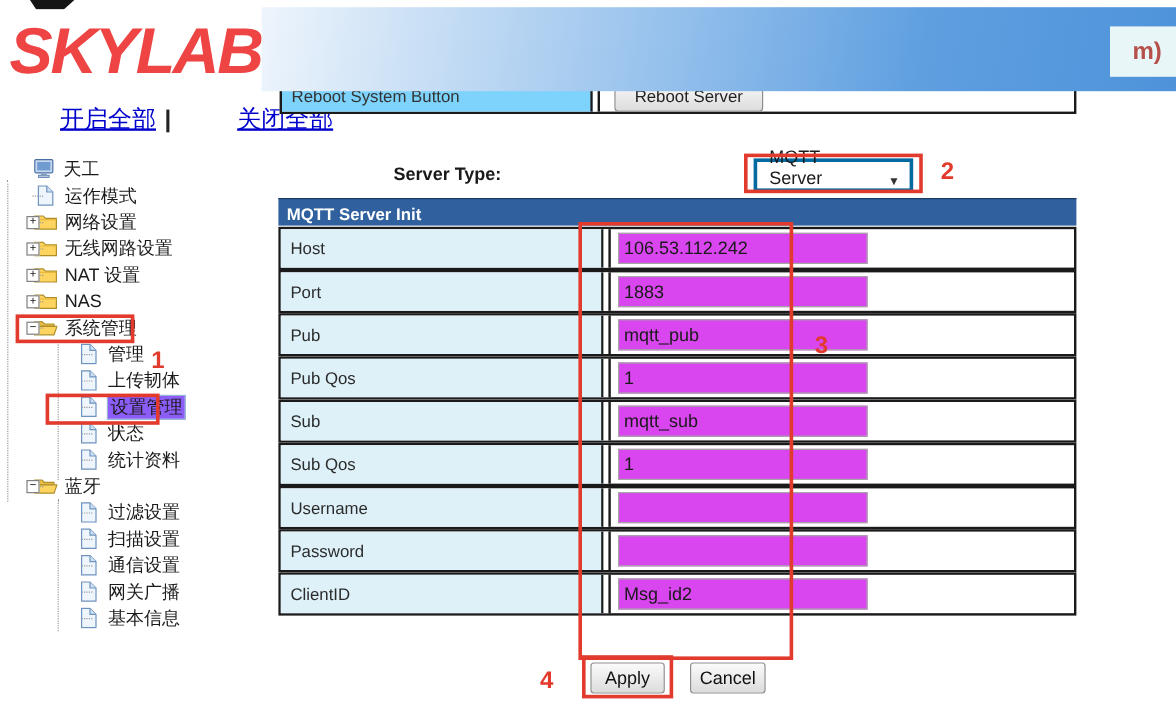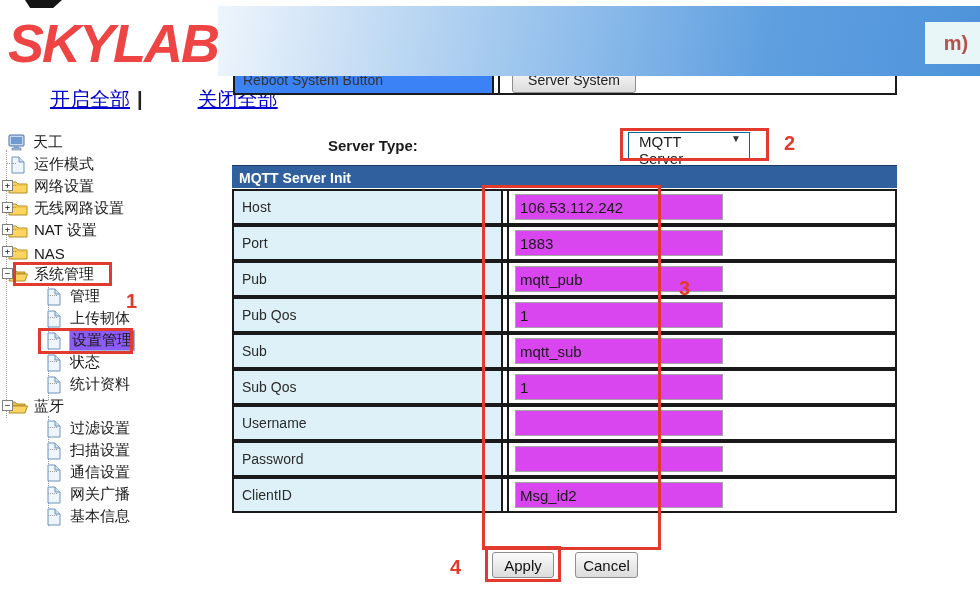--- a/index.html
+++ b/index.html
@@ -16,48 +16,48 @@
 
   
   .logo{position:absolute;left:8px;top:12px;font-size:54px;font-weight:800;font-style:italic;
     color:#ef4444;letter-spacing:-2px;}
   .toplinks{position:absolute;left:2px;top:86px;font-size:20px;}
   .toplinks a{color:#0000cc;text-decoration:underline;cursor:pointer;margin-left:48px;}
   .toplinks .sep{color:#222;margin:0 7px;font-weight:bold;}
 
   
   .tree{position:absolute;left:0;top:130px;width:215px;z-index:2;font-size:15px;color:#1a1a1a;}
-  .titem{position:relative;height:22px;display:flex;align-items:flex-end;cursor:default;}
+  .titem{position:relative;height:22px;display:flex;align-items:center;cursor:default;margin-left:20px;}
   .titem .lbl{margin-left:6px;white-space:nowrap;}
   .titem.lvl0{padding-left:7px;}
   .titem.lvl1{padding-left:8px;}
   .titem.lvl2{padding-left:44px;}
   .titem .icon{display:inline-flex;width:20px;height:18px;align-items:center;justify-content:center;}
   .toggle{position:absolute;left:2px;top:6px;width:9px;height:9px;background:#fff;border:1px solid #808080;
     font-size:9px;line-height:8px;text-align:center;color:#222;font-family:"DejaVu Sans Mono",monospace;}
   .titem.lvl1::before{content:"";position:absolute;left:7px;top:11px;width:9px;border-top:1px dotted #999;}
   .titem.lvl2::before{content:"";position:absolute;left:48px;top:11px;width:9px;border-top:1px dotted #999;}
   .trunk{position:absolute;border-left:1px dotted #999;width:0;}
   .lbl.selected{background:#8b5cf6;outline:1px solid #9ab6d6;padding:0 2px;}
 
   
   .reboot-row{position:absolute;left:233px;top:57px;width:664px;height:38px;border:2px solid #1a1a1a;
     background:#fff;z-index:1;display:flex;box-sizing:border-box;}
-  .reboot-label{width:259px;background:#3b82f6;border-right:2px solid #1a1a1a;font-size:14px;color:#333;
+  .reboot-label{width:259px;background:#7dd3fc;border-right:2px solid #1a1a1a;font-size:14px;color:#333;
     padding:13px 0 0 8px;box-sizing:border-box;}
   .reboot-gap{width:4px;background:#fff;}
   .reboot-val{flex:1;border-left:2px solid #1a1a1a;position:relative;}
   .reboot-btn{position:absolute;left:12px;top:8px;width:124px;height:26px;
     background:linear-gradient(#fbfbfb,#dcdcdc);border:1px solid #8e8e8e;border-radius:3px;
     font-size:14px;color:#222;font-family:"Liberation Sans",sans-serif;}
 
   
   .server-type-label{position:absolute;left:328px;top:137px;font-size:15px;font-weight:bold;color:#1a1a1a;}
-  .server-type-select{position:absolute;left:628px;top:132px;width:122px;height:28px;background:#fff;
-    border:1px solid #0369a1;box-sizing:border-box;display:flex;align-items:flex-start;
+  .server-type-select{position:absolute;left:628px;top:132px;width:133px;height:28px;background:#fff;
+    border:3px solid #0369a1;box-sizing:border-box;display:flex;align-items:flex-end;
     padding:0 8px 0 10px;font-size:15px;color:#1a1a1a;cursor:pointer;}
   .server-type-select .arrow{margin-left:10px;font-size:10px;color:#333;}
 
   
   .section-header{position:absolute;left:232px;top:165px;width:665px;height:23px;box-sizing:border-box;
     background:#30619e;border-top:1px solid #1b3a66;color:#fff;font-weight:bold;font-size:14px;
     padding:4px 0 0 7px;}
   .rows{position:absolute;left:232px;top:189px;width:665px;}
   .frow{box-sizing:border-box;width:665px;height:36px;border:2px solid #1a1a1a;background:#fff;
     display:flex;}
@@ -269,21 +269,21 @@
       </div>
     </div>
   <div class="trunk" style="left:6px;top:150px;height:268px;"></div>
   <div class="trunk" style="left:48px;top:284px;height:116px;"></div>
   <div class="trunk" style="left:48px;top:416px;height:110px;"></div>
 
   <div class="reboot-row">
     <div class="reboot-label">Reboot System Button</div>
     <div class="reboot-gap"></div>
     <div class="reboot-val">
-      <button class="reboot-btn">Server System</button>
+      <button class="reboot-btn">Reboot Server</button>
     </div>
   </div>
 
   <div class="server-type-label">Server Type:</div>
   <div class="server-type-select">
     <span>MQTT Server</span>
     <span class="arrow">▼</span>
   </div>
 
   <div class="section-header">MQTT Server Init</div>

